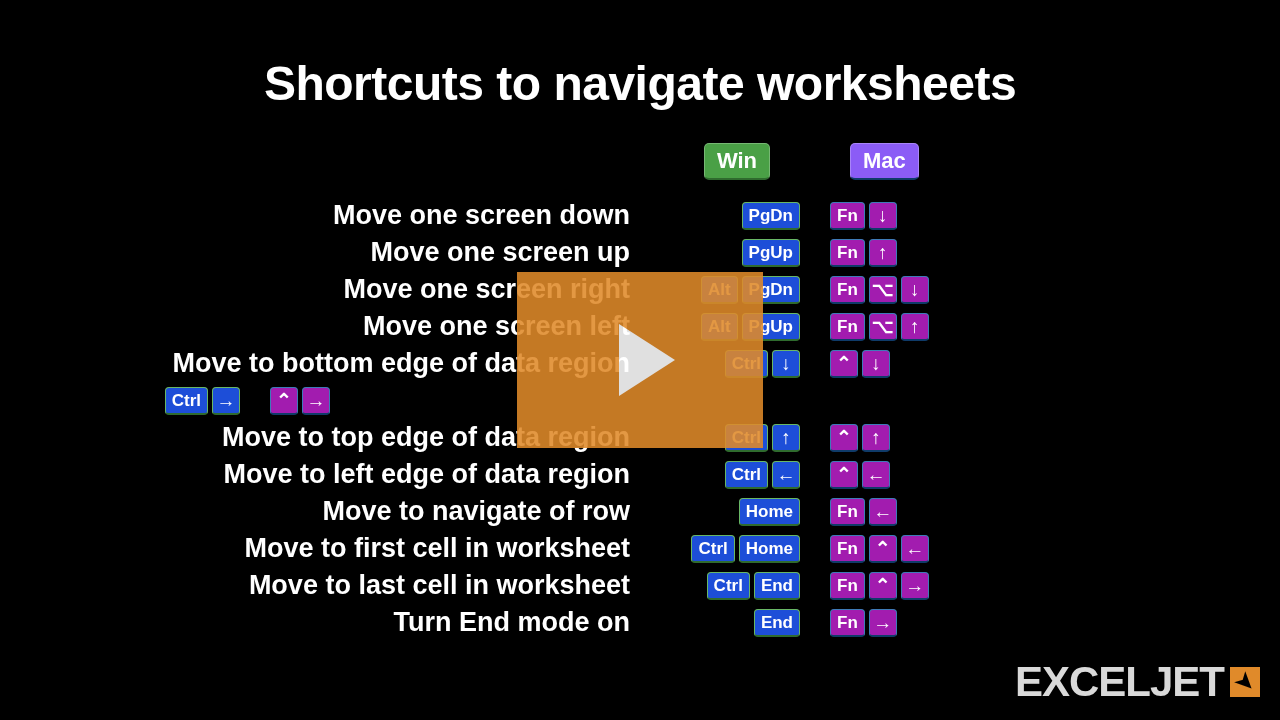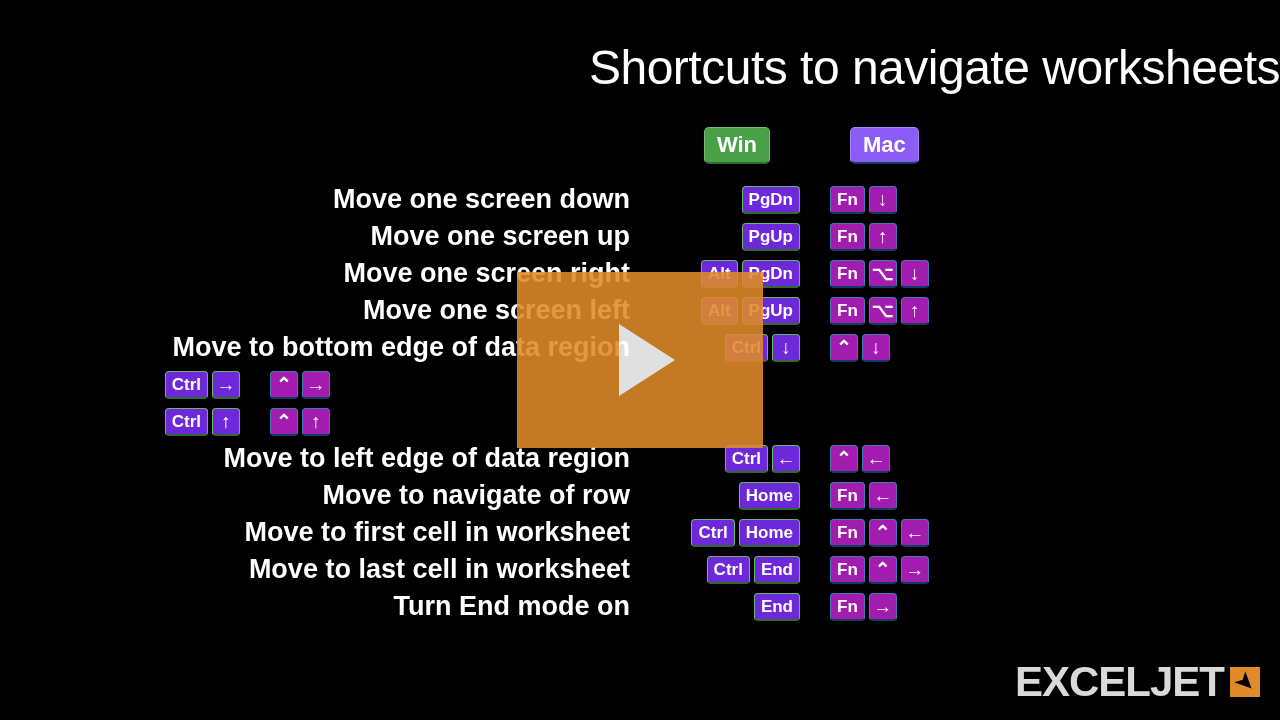--- a/index.html
+++ b/index.html
@@ -6,24 +6,24 @@
     margin: 0;
     padding: 0;
     width: 1280px;
     height: 720px;
     background: #000000;
     font-family: "Segoe UI", "Helvetica Neue", Arial, sans-serif;
     color: #ffffff;
     overflow: hidden;
   }
   .title {
-    text-align: right;
+    text-align: center;
     font-size: 48px;
-    font-weight: 400;
-    margin-top: 40px;
+    font-weight: 700;
+    margin-top: 56px;
     margin-bottom: 32px;
     letter-spacing: -0.5px;
   }
   .table {
     position: relative;
     margin: 0 auto;
     width: 1100px;
   }
   .headers {
     display: flex;
@@ -97,21 +97,21 @@
     height: 28px;
     min-width: 28px;
     padding: 0 6px;
     border-radius: 4px;
     font-size: 17px;
     font-weight: 600;
     line-height: 1;
     box-sizing: border-box;
   }
   .key.win {
-    background: #6d28d9;
+    background: #1d4ed8;
     border: 1px solid #69b865;
     border-bottom: 2px solid #2f6b2e;
     color: #ffffff;
   }
   .key.mac {
     background: #a21caf;
     border: 1px solid #3e7bb8;
     border-bottom: 2px solid #0f3b69;
     color: #ffffff;
   }
@@ -251,20 +251,21 @@
         <div class="win-col">
           <span class="key win">Ctrl</span>
           <span class="key win square sym">→</span>
         </div>
         <div class="mac-col">
           <span class="key mac square sym">⌃</span>
           <span class="key mac square sym">→</span>
         </div>
       </div>
       <div class="row">
+        <div class="label">Move to top edge of data region</div>
         <div class="win-col">
           <span class="key win">Ctrl</span>
           <span class="key win square sym">↑</span>
         </div>
         <div class="mac-col">
           <span class="key mac square sym">⌃</span>
           <span class="key mac square sym">↑</span>
         </div>
       </div>
       <div class="row">

